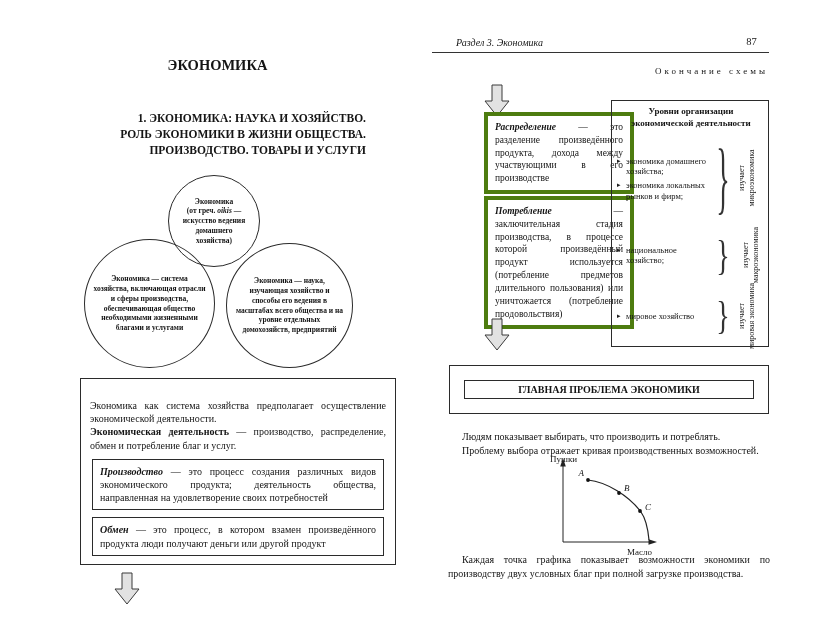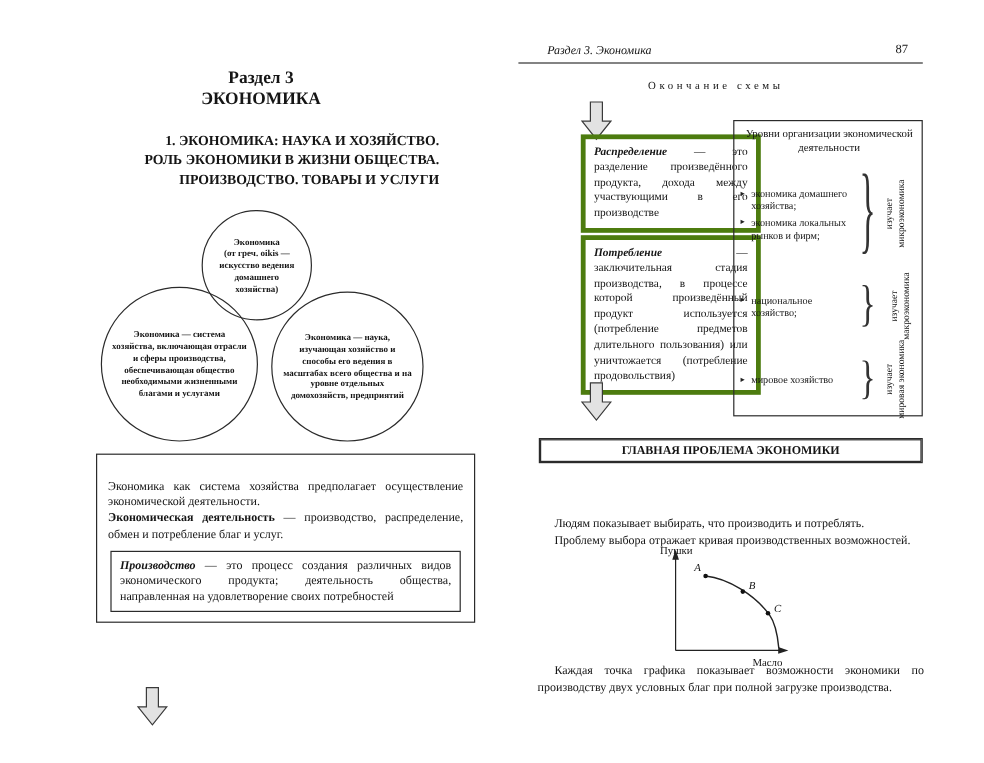--- a/index.html
+++ b/index.html
@@ -16,50 +16,50 @@
     font-weight:bold; font-size:11.5px; line-height:1.38; white-space:pre-line; }
 
   .circle { position:absolute; border:1px solid #2b2b2b; border-radius:50%;
     display:flex; align-items:center; justify-content:center; text-align:center;
     font-weight:bold; font-size:7.5px; line-height:1.3; box-sizing:border-box;
     padding:8px; background:transparent; }
   .c-top   { left:168px; top:175px; width:92px;  height:92px;  }
   .c-left  { left:84px;  top:239px; width:131px; height:129px; }
   .c-right { left:226px; top:243px; width:127px; height:125px; }
   .blk { display:block; }
-  .it { }
+  .it { font-style:italic; }
   .b  { font-weight:bold; }
   .bi { font-weight:bold; font-style:italic; }
 
   .activity-box { left:80px; top:378px; width:316px; box-sizing:border-box;
     border:1px solid #2b2b2b; padding:20px 9px 8px; font-size:10px;
     line-height:1.32; text-align:justify; }
   .activity-box p { margin:0; }
   .inner-box { border:1px solid #2b2b2b; margin:7px 2px 0; padding:5px 7px;
     text-align:justify; }
 
   .arrow-svg { position:absolute; }
 
   
   .rp-running-head { left:437px; top:37px; width:125px; text-align:center;
     font-style:italic; font-size:10px; }
   .rp-page-num { left:735px; top:36px; width:33px; text-align:center; font-size:10.5px; }
   .rp-rule { left:432px; top:52px; width:337px; height:0; border-top:1px solid #333; }
-  .rp-continuation { left:540px; top:66px; width:228px; 
+  .rp-continuation { left:540px; top:66px; width:228px; text-align:right;
     font-size:9px; letter-spacing:3px; }
 
   .def-box { position:absolute; width:150px; box-sizing:border-box;
     border:4px solid #4d7c0f; padding:5px 7px; font-size:9.5px;
     line-height:1.35; text-align:justify;margin-left:35px; }
   .dist-box { left:449px; top:112px; }
   .cons-box { left:449px; top:196px; }
 
   .levels-box { left:611px; top:100px; width:158px; height:247px;
     box-sizing:border-box; border:1px solid #2b2b2b; padding:5px 3px 4px 5px; }
-  .levels-title { font-weight:normal; font-size:9px; text-align:center;
+  .levels-title { font-weight:bold; font-size:9px; text-align:center;
     line-height:1.3; margin-bottom:7px; }
   .level-group { display:flex; align-items:center; }
   .g1 { min-height:84px; }
   .g2 { min-height:58px; margin-top:6px; }
   .g3 { min-height:52px; margin-top:6px; }
   .group-col { flex:1; min-width:0; }
   .level-item { display:flex; font-size:8.5px; line-height:1.25; margin:3px 0; }
   .level-bullet { width:9px; flex:none; font-size:7px; padding-top:1px; color:#222; }
   .brace-el { flex:none; width:12px; align-self:stretch; display:flex;
     align-items:center; justify-content:center; overflow:visible; }
@@ -68,21 +68,21 @@
   .g2 .brace-inner { transform:scaleY(1.5); }
   .g3 .brace-inner { transform:scaleY(1.4); }
   .vwrap { flex:none; width:36px; align-self:stretch; position:relative; overflow:visible; }
   .vinner { position:absolute; left:50%; top:50%;
     transform:translate(-50%,-50%) rotate(-90deg); text-align:center;
     font-size:8px; line-height:1.3; white-space:nowrap; }
   .g2 .vinner { left:62%; }
   .vinner span { display:block; }
 
   .problem-box { left:449px; top:365px; width:320px; box-sizing:border-box;
-    border:1px solid #2b2b2b; padding:0; }
+    border:1px solid #2b2b2b; padding:14px; }
   .problem-title { border:1px solid #2b2b2b; font-weight:bold; text-align:center;
     font-size:10px; padding:3px 2px; }
   .problem-text { font-size:10px; line-height:1.3; text-align:justify;
     padding:4px 5px 2px; }
 
   .body-para { position:absolute; left:448px; width:322px; font-size:10px;
     line-height:1.4; text-align:justify; text-indent:14px; margin:0; }
   .p1a { top:430px; }
   .p1b { top:444px; }
   .p2  { top:553px; }
@@ -92,21 +92,20 @@
   .chart-point-label { font-size:9px; font-style:italic; font-family:"Liberation Serif", serif; fill:#151515; }
 </style>
 </head>
 <body>
 
 <div class="spread">
 
   <section>
 
     <div class="abs lp-title">
-      <div>Раздел 3</div>
       <div>ЭКОНОМИКА</div>
     </div>
 
     <div class="abs lp-heading">1. ЭКОНОМИКА: НАУКА И ХОЗЯЙСТВО.
 РОЛЬ ЭКОНОМИКИ В ЖИЗНИ ОБЩЕСТВА.
 ПРОИЗВОДСТВО. ТОВАРЫ И УСЛУГИ</div>
 
     <div class="circle c-top">
       <div>
         <span class="blk">Экономика</span><span>(от греч. </span><span class="it">oikis</span><span> — искусство ведения домашнего хозяйства)</span>
@@ -114,20 +113,21 @@
     </div>
 
     <div class="circle c-left">Экономика — система хозяйства, включающая отрасли и сферы производства, обеспечивающая общество необходимыми жизненными благами и услугами</div>
 
     <div class="circle c-right">Экономика — наука, изучающая хозяйство и способы его ведения в масштабах всего общества и на уровне отдельных домохозяйств, предприятий</div>
 
     <div class="abs activity-box">
       <p>Экономика как система хозяйства предполагает осуществление экономической деятельности.</p>
       <p><span class="b">Экономическая деятельность</span><span> — производство, распределение, обмен и потребление благ и услуг.</span></p>
       <div class="inner-box"><span class="bi">Производство</span><span> — это процесс создания различных видов экономического продукта; деятельность общества, направленная на удовлетворение своих потребностей</span></div>
+      <div class="inner-box"><span class="bi">Обмен</span><span> — это процесс, в котором взамен произведённого продукта люди получают деньги или другой продукт</span></div>
     </div>
 
     <svg class="arrow-svg" style="left:114px; top:572px;" width="26" height="34">
       <polygon points="8,1 18,1 18,17 25,17 13,32 1,17 8,17" fill="#e2e2e2" stroke="#3a3a3a" stroke-width="1"></polygon>
     </svg>
   </section>
 
   <section>
 
     <div class="abs rp-running-head">Раздел 3. Экономика</div>

